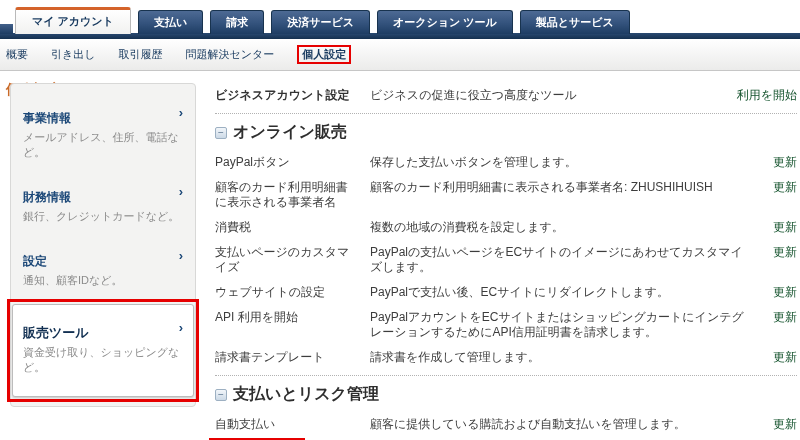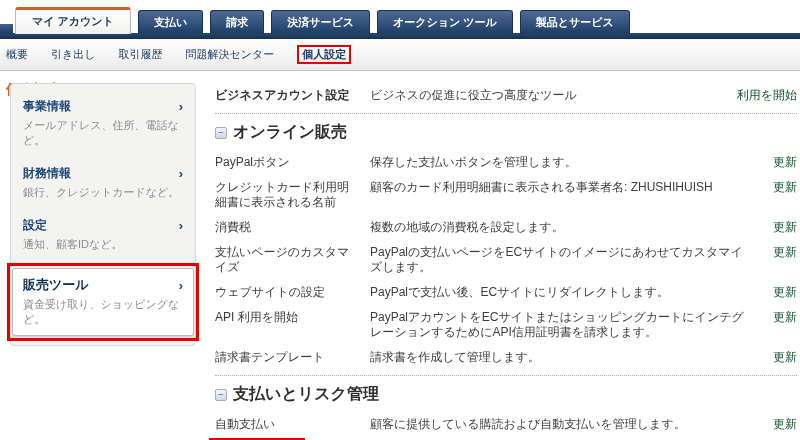--- a/index.html
+++ b/index.html
@@ -28,26 +28,26 @@
   .subnav-item { font-size:11px; color:#17395e; margin-right:23px; white-space:nowrap; cursor:pointer; }
   .subnav-item.current { font-weight:bold; border:2px solid #e60000; padding:0 3px; margin-right:0; }
 
   .page-title { margin:10px 0 0 6px; font-size:14px; font-weight:bold; color:#c96a28; }
 
   
   .sidebar { position:absolute; left:10px; top:83px; width:186px;
     background:#f3f3f2; border:1px solid #d8d8d7; border-radius:4px; padding:6px 0 4px; }
   .side-item { padding:8px 12px 9px; cursor:pointer; }
   .side-item-head { display:flex; justify-content:space-between; align-items:center; }
-  .side-title { font-size:12px; font-weight:600; color:#1c4878; }
+  .side-title { font-size:12px; font-weight:600; color:#1c4878;margin-top:12px; }
   .side-chevron { font-size:13px; font-weight:bold; color:#1c4878; line-height:1; }
   .side-sub { font-size:11px; color:#8b8b8b; margin-top:3px; }
   .side-selected-wrap { border:3px solid #e60000; margin:2px -4px 0; padding:2px; }
   .side-item.selected { background:#fff; border:1px solid #bcbcbc; border-radius:3px;
-    box-shadow:0 1px 2px rgba(0,0,0,.18); padding:7px 10px 8px; }
+    box-shadow:0 1px 2px rgba(0,0,0,.18); padding:7px 10px 21px; }
   .side-item.selected .side-title { font-weight:bold; font-size:13px; color:#123052; }
 
   
   .main { position:absolute; left:215px; top:88px; width:582px; font-size:12px; color:#3d3d3d; }
   .row { display:flex; align-items:flex-start; line-height:1.25; margin-bottom:10px; }
   .row-label { width:155px; flex:0 0 155px; padding-right:10px; }
   .row-label.strong { font-weight:bold; color:#333; }
   .row-desc { flex:1; padding-right:26px; }
   .row-link { flex:0 0 auto; margin-left:auto; text-align:right; color:#14532d;
     cursor:pointer; white-space:nowrap; }
@@ -134,21 +134,21 @@
     <span class="section-title">オンライン販売</span>
   </div>
 
   <div class="row">
     <div class="row-label">PayPalボタン</div>
     <div class="row-desc">保存した支払いボタンを管理します。</div>
     <div class="row-link">更新</div>
   </div>
 
   <div class="row">
-    <div class="row-label">クレジットカード利用明細書に表示される名前</div>
+    <div class="row-label">顧客のカード利用明細書に表示される事業者名</div>
     <div class="row-desc">顧客のカード利用明細書に表示される事業者名: ZHUSHIHUISH</div>
     <div class="row-link">更新</div>
   </div>
 
   <div class="row">
     <div class="row-label">消費税</div>
     <div class="row-desc">複数の地域の消費税を設定します。</div>
     <div class="row-link">更新</div>
   </div>
 

